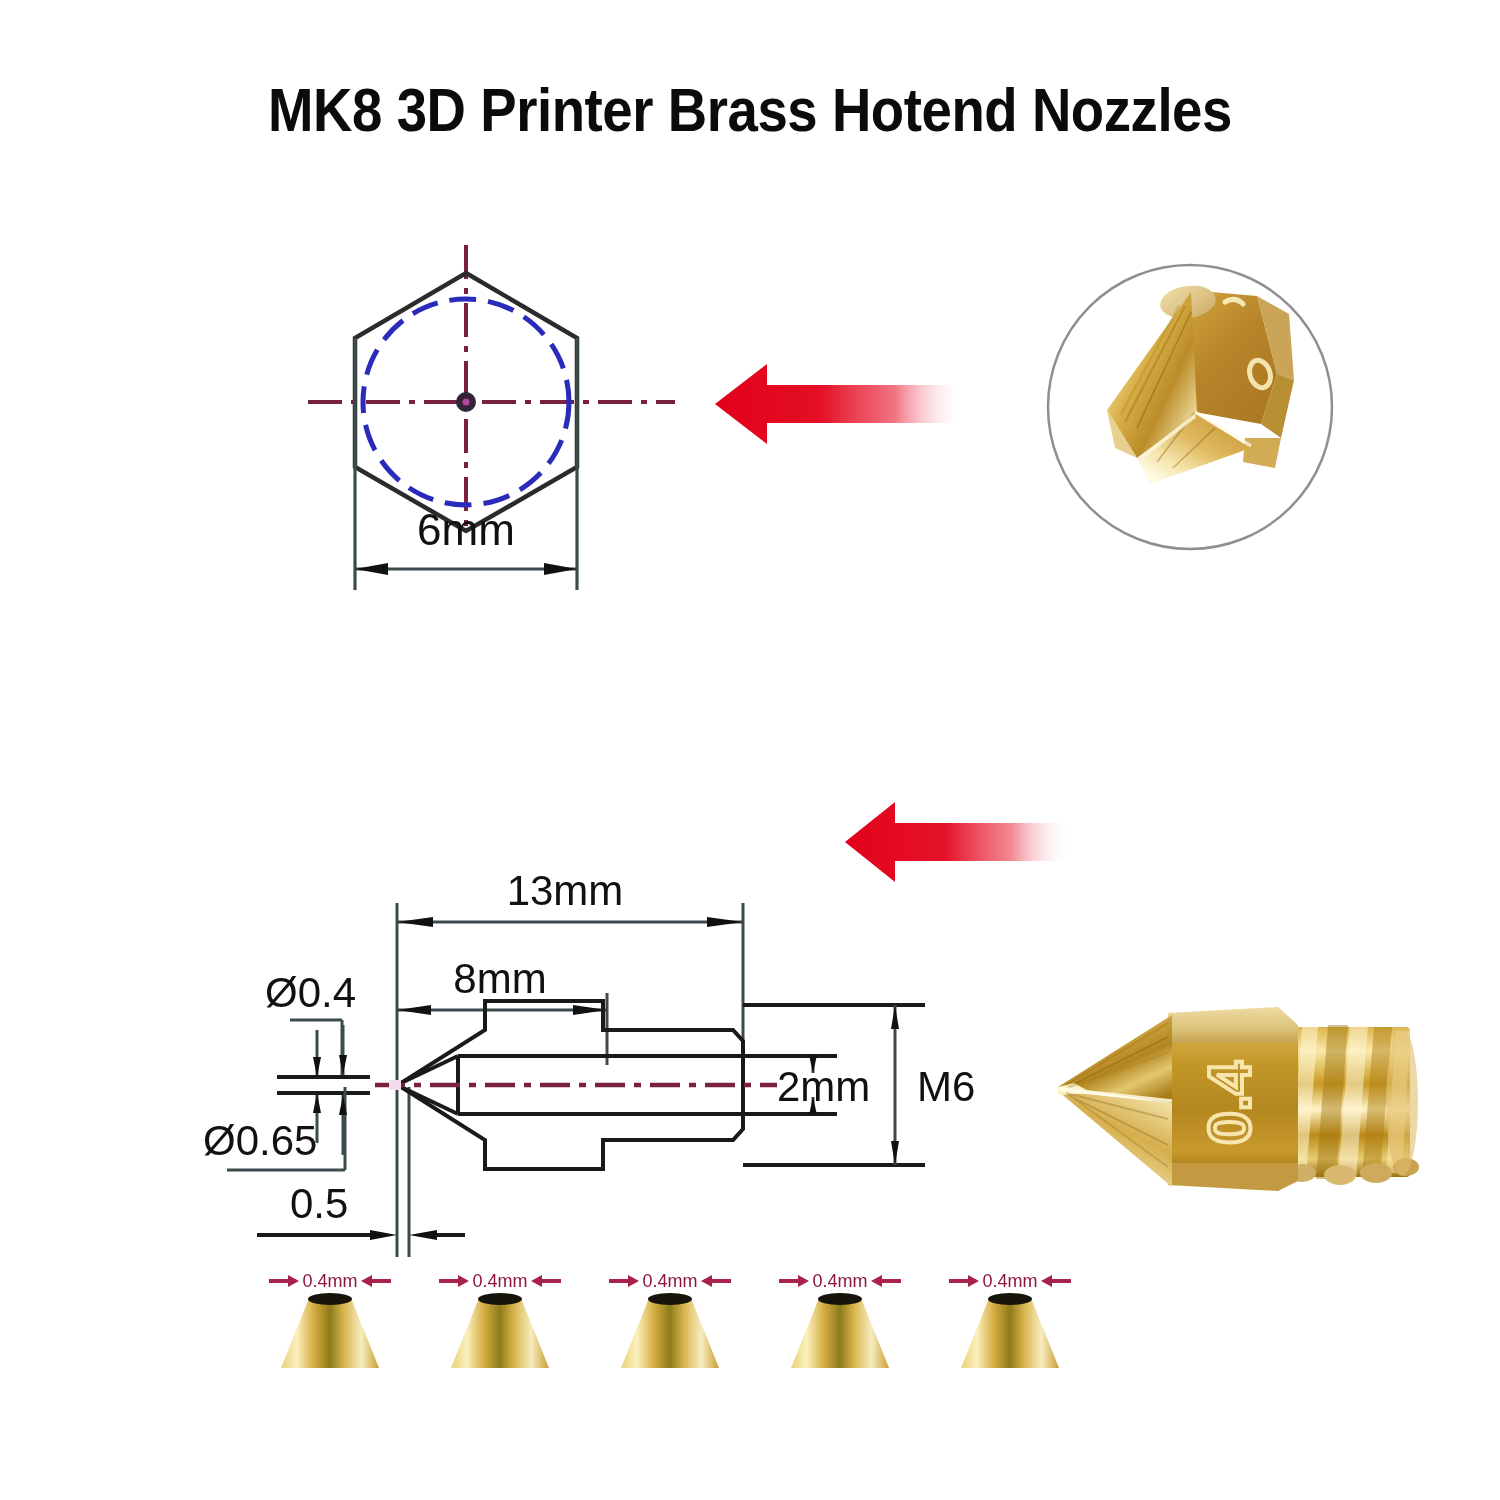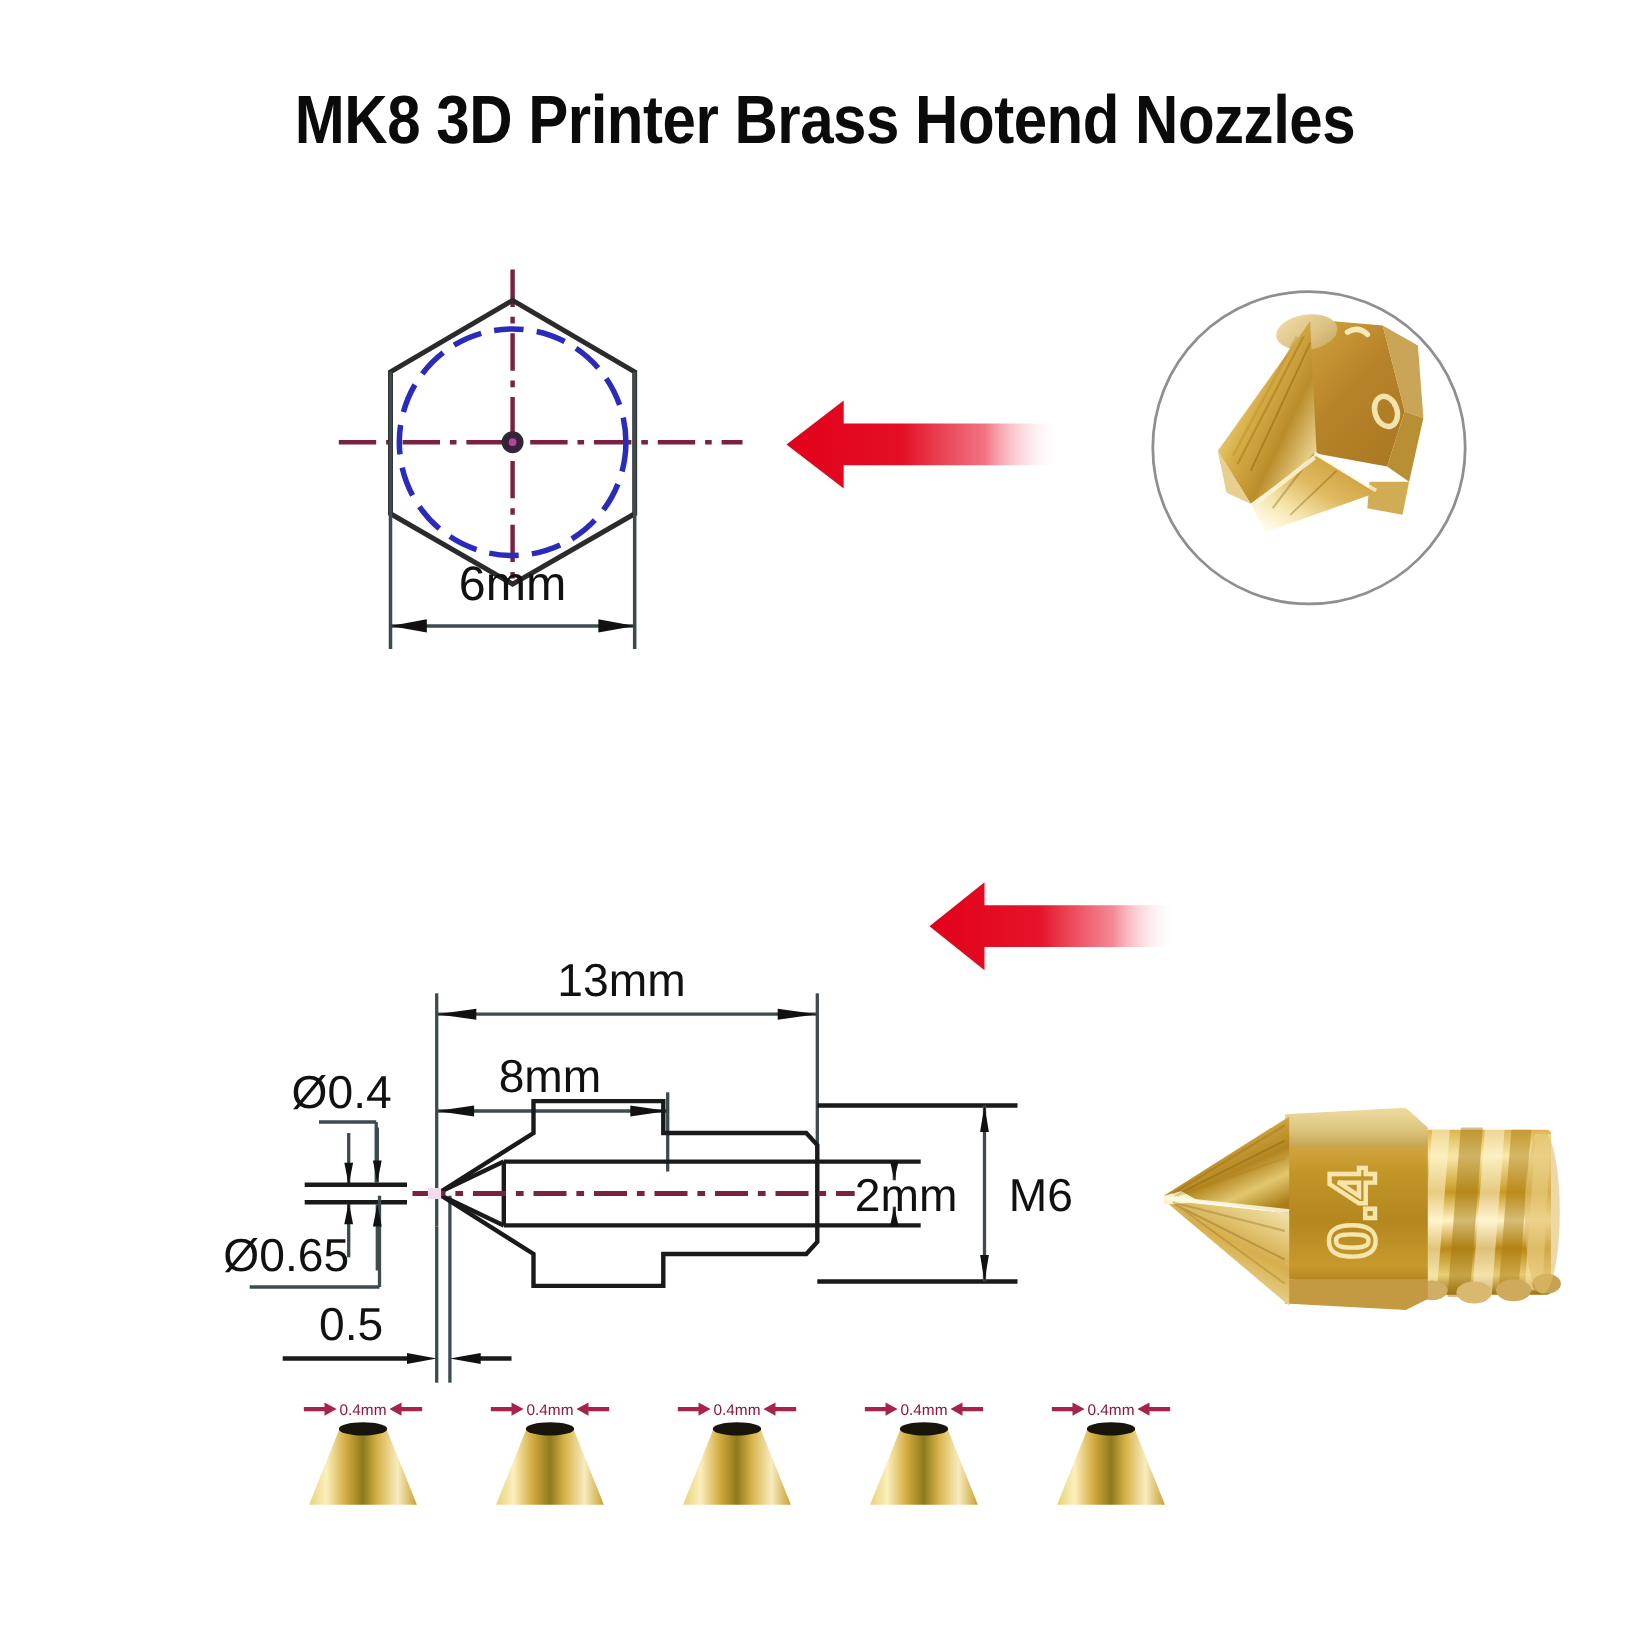--- a/index.html
+++ b/index.html
@@ -62,21 +62,21 @@
     position: absolute;
     left: 0;
     top: 0;
     width: 150px;
     height: 26px;
     display: flex;
     align-items: center;
     justify-content: center;
   }
   .mini-label {
-    font-size: 14px;
+    font-size: 18px;
     color: #8e1638;
     font-family: "Liberation Sans", sans-serif;
     line-height: 1;
     padding: 0 3px;
     white-space: nowrap;
   }
   .mini-arrow {
     width: 30px;
     height: 14px;
     flex: none;

